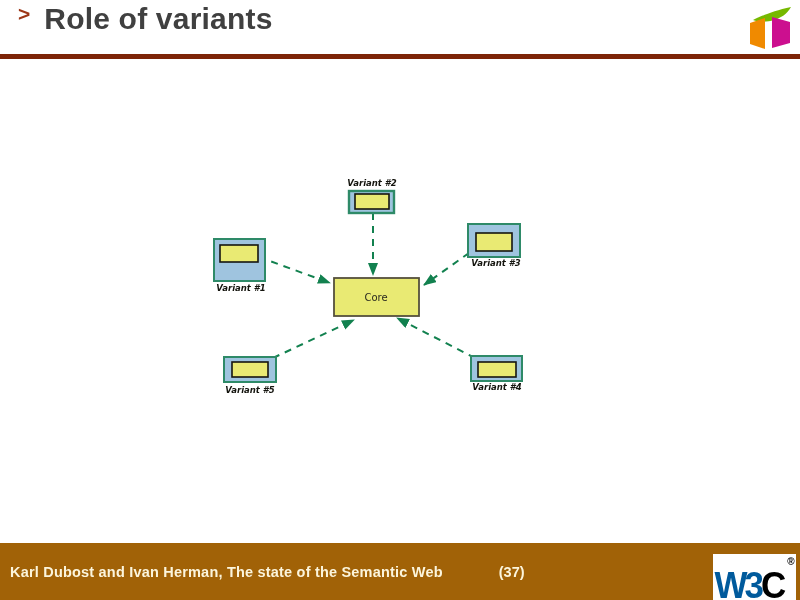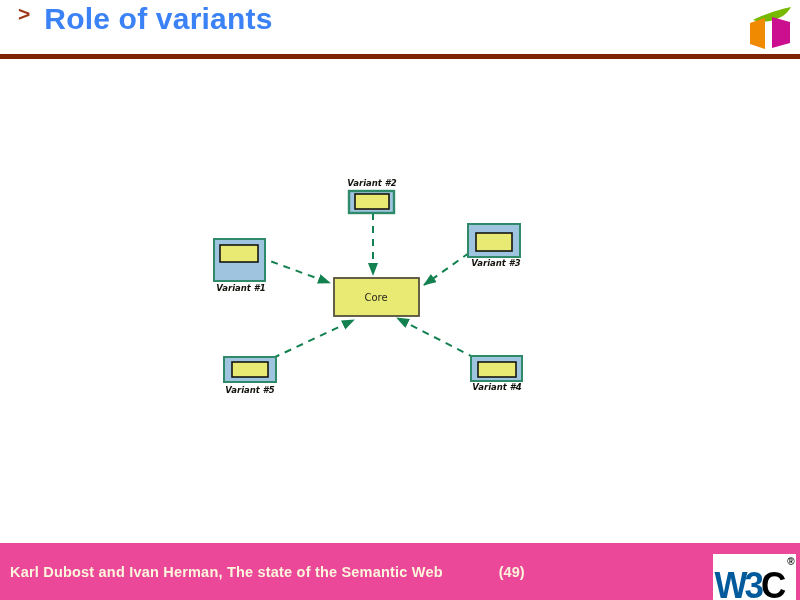--- a/index.html
+++ b/index.html
@@ -10,37 +10,37 @@
   
   .header{
     position:absolute;top:0;left:0;width:800px;height:54px;
     display:flex;align-items:baseline;
   }
   .chev{
     margin-left:18px;font-size:21px;font-weight:bold;color:#9c3616;
     position:relative;top:-6px;
   }
   .title{
-    margin:0 0 0 14px;font-size:30px;font-weight:bold;color:#3b82f6;
+    margin:0 0 0 14px;font-size:30px;font-weight:bold;color:#404040;
     letter-spacing:0.2px;position:relative;top:2px;
   }
   .rule{
     position:absolute;top:54px;left:0;width:800px;height:5px;background:#7d2407;
   }
   .cube-icon{position:absolute;top:7px;right:9px;width:44px;height:44px;}
   
   .diagram{position:absolute;top:0;left:0;width:800px;height:600px;}
   .vlabel{
     font-family:"DejaVu Sans", sans-serif;font-size:8.5px;font-weight:bold;
     font-style:italic;fill:#14140e;
   }
   .corelabel{font-family:"DejaVu Sans", sans-serif;font-size:10px;fill:#2a2a20;}
   
   .footer{
-    position:absolute;left:0;bottom:0;width:800px;height:57px;background:#ec4899;
+    position:absolute;left:0;bottom:0;width:800px;height:57px;background:#a16207;
     display:flex;align-items:center;
   }
   .credit{
     margin-left:10px;font-size:14.5px;font-weight:bold;color:#fcf5dc;
     letter-spacing:0.2px;
   }
   .pagenum{
     margin-left:56px;font-size:14.5px;font-weight:bold;color:#fcf5dc;
   }
   .w3c-logo{
@@ -124,21 +124,21 @@
     </g>
 
     <g>
       <rect x="334" y="278" width="85" height="38" fill="#e9ea73" stroke="#55503c" stroke-width="1.8"></rect>
       <text x="376" y="301" text-anchor="middle" class="corelabel">Core</text>
     </g>
   </svg>
 
   <div class="footer">
     <span class="credit">Karl Dubost and Ivan Herman, The state of the Semantic Web</span>
-    <span class="pagenum">(49)</span>
+    <span class="pagenum">(37)</span>
     <div class="w3c-logo">
       <span class="w3c-w3">W3</span>
       <span class="w3c-c">C</span>
       <span class="w3c-reg">®</span>
     </div>
   </div>
 
 </div>
 
 </body></html>

